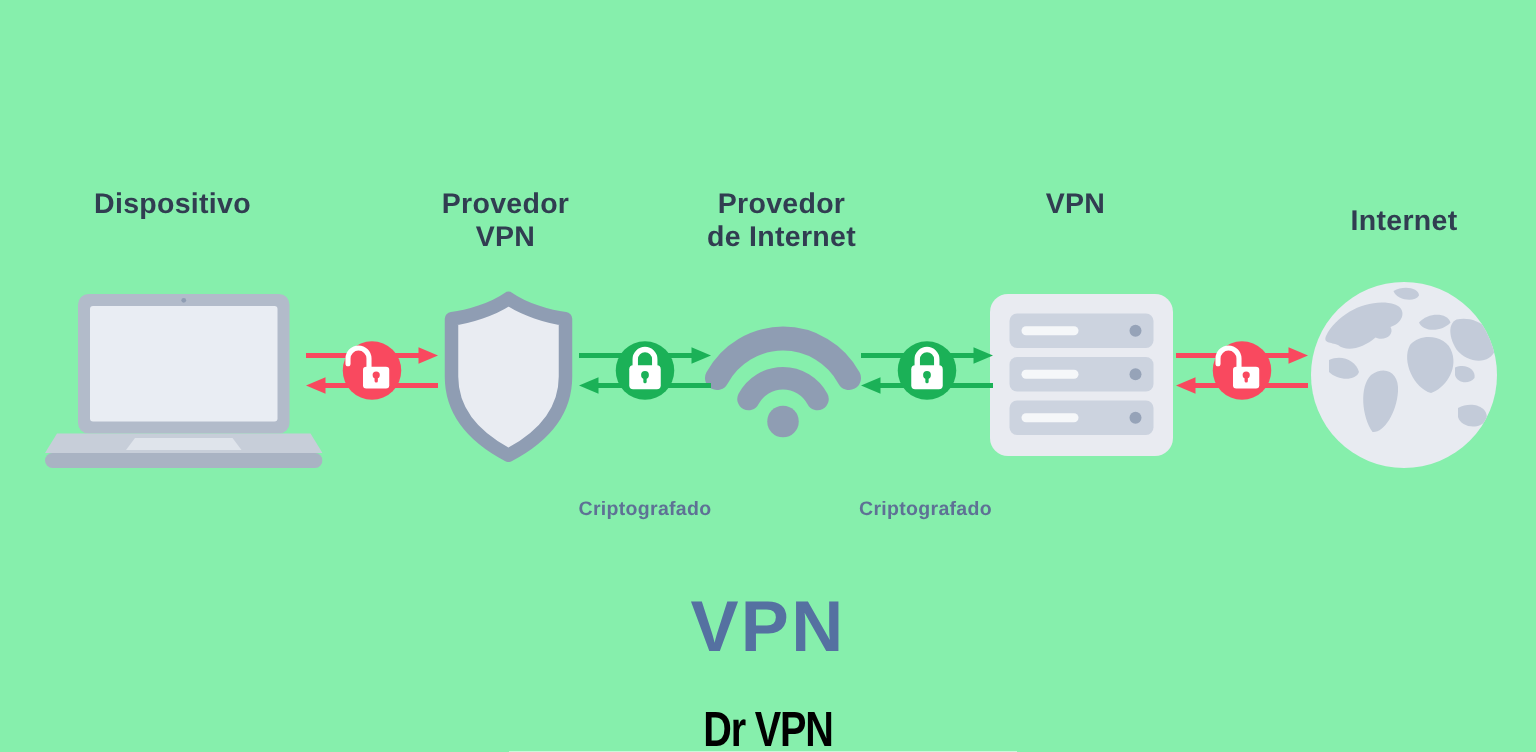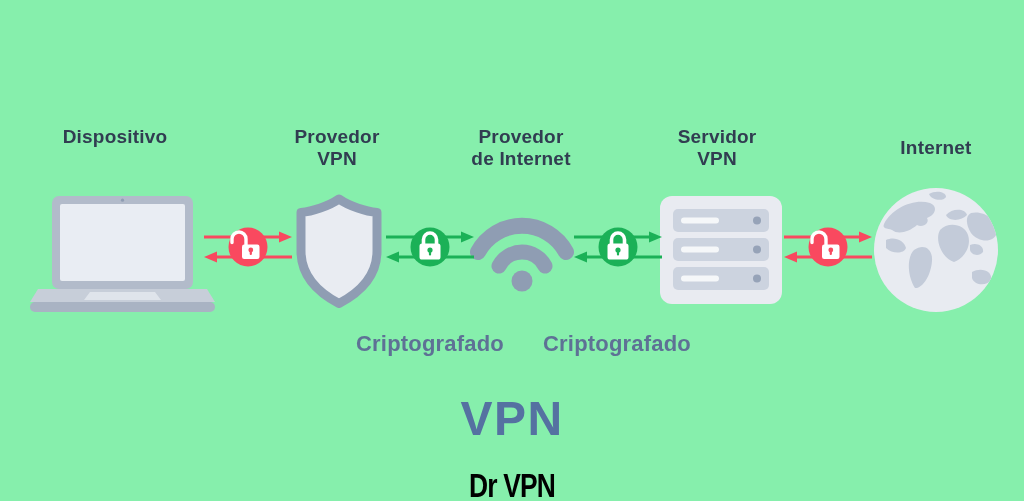--- a/index.html
+++ b/index.html
@@ -8,21 +8,21 @@
     overflow:hidden;font-family:"Liberation Sans",sans-serif;
   }
   .abs{position:absolute;}
   .node-label{
     position:absolute;text-align:center;font-weight:bold;
     font-size:19px;line-height:22px;color:#313d51;letter-spacing:.2px;
   }
   .node-label span{display:block;}
   .enc-label{
     position:absolute;text-align:center;font-weight:bold;
-    font-size:22px;color:#5e7195;letter-spacing:.2px;
+    font-size:13px;color:#5e7195;letter-spacing:.2px;
   }
   .title{
     position:absolute;text-align:center;font-weight:bold;
     font-size:48px;color:#5571a1;letter-spacing:1.5px;
   }
   .watermark{
     position:absolute;text-align:center;font-weight:bold;
     font-size:33px;color:#000000;transform:scaleX(.8);
     transform-origin:center top;letter-spacing:-1px;
   }
@@ -38,21 +38,20 @@
   </div>
   <div class="node-label" style="left:237px;top:126px;width:200px;">
     <span>Provedor</span>
     <span>VPN</span>
   </div>
   <div class="node-label" style="left:421px;top:126px;width:200px;">
     <span>Provedor</span>
     <span>de Internet</span>
   </div>
   <div class="node-label" style="left:617px;top:126px;width:200px;">
-    <span>Servidor</span>
     <span>VPN</span>
   </div>
   <div class="node-label" style="left:836px;top:137px;width:200px;">
     <span>Internet</span>
   </div>
 
   <div class="abs" style="left:30px;top:196px;">
     <svg width="185" height="117" viewBox="0 0 185 117">
       <rect x="22" y="0" width="141" height="93" rx="7" fill="#b2bbca"></rect>
       <rect x="30" y="8" width="125" height="77" rx="2" fill="#e9edf3"></rect>

